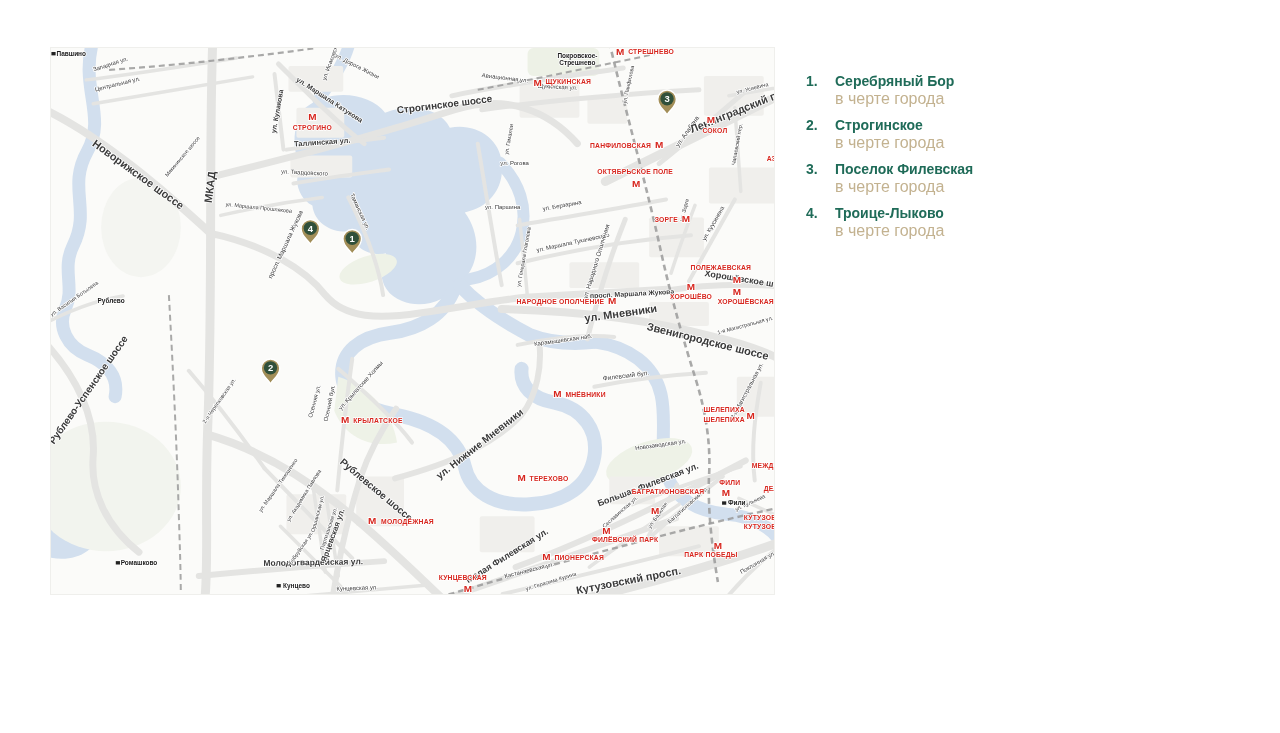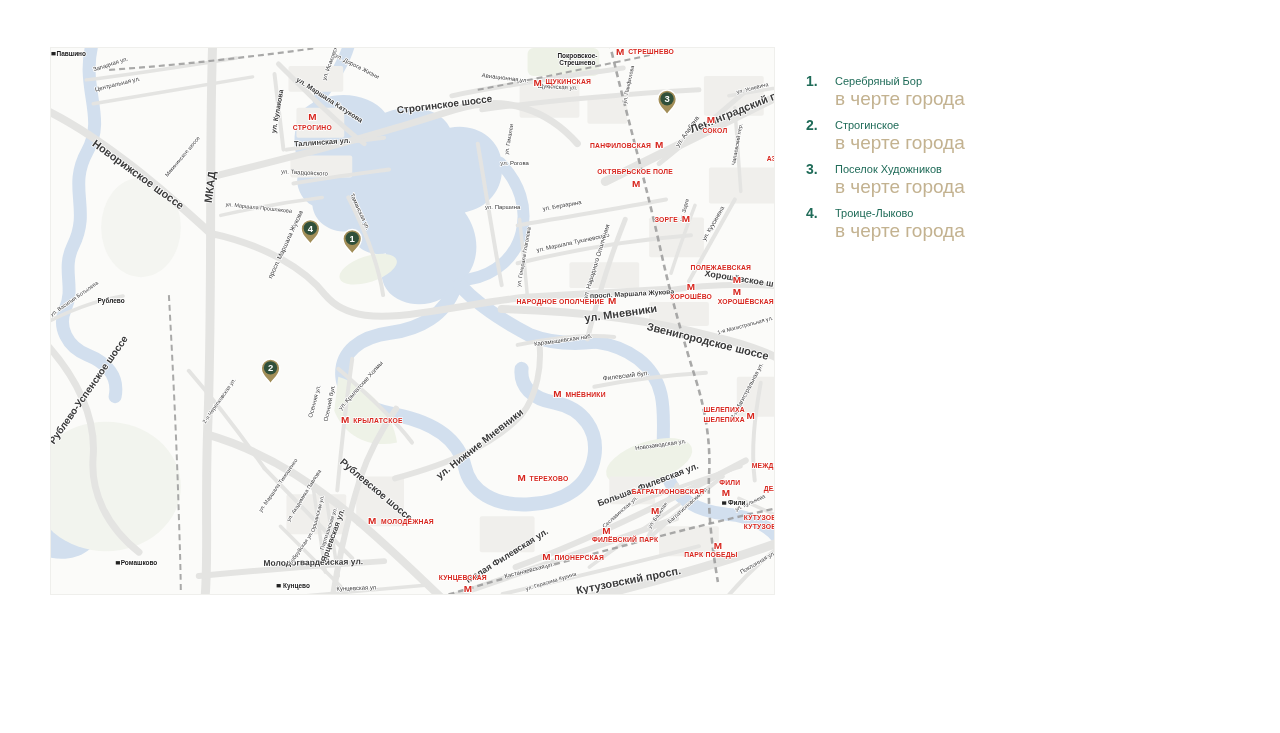--- a/index.html
+++ b/index.html
@@ -20,22 +20,22 @@
   .mi{fill:var(--metro-red);font-weight:bold;font-size:10px;paint-order:stroke;stroke:#ffffff;stroke-width:1.8px;stroke-linejoin:round}
   .ml{fill:var(--metro-red);font-weight:bold;font-size:6.8px;letter-spacing:.2px;paint-order:stroke;stroke:#ffffff;stroke-width:1.4px;stroke-linejoin:round}
   .pn{fill:#ffffff;font-weight:bold;font-size:9.5px}
   .rd{stroke:var(--road);fill:none;stroke-linecap:round}
   .rl{stroke:var(--rail);fill:none;stroke-dasharray:6 4;opacity:.85}
   .wt{stroke:var(--water);fill:none;stroke-linecap:round}
   .blk{fill:#f0efec}
   .legend{position:absolute;left:806px;top:72px;width:360px}
   .legend-item{display:flex;margin-bottom:9px}
   .legend-num{flex:0 0 29px;color:var(--legend-green);font-weight:bold;font-size:14px;line-height:18px}
-  .legend-title{color:var(--legend-green);font-weight:normal;font-size:11px;line-height:18px}
-  .legend-sub{color:var(--legend-tan);font-size:19px;line-height:17px}
+  .legend-title{color:var(--legend-green);font-weight:bold;font-size:14px;line-height:18px}
+  .legend-sub{color:var(--legend-tan);font-size:16px;line-height:17px}
 </style>
 </head>
 <body>
 
 <div class="map" id="map">
   <svg id="map-svg" width="723" height="546" viewBox="0 0 725 548" xmlns="http://www.w3.org/2000/svg">
     <rect x="0" y="0" width="725" height="548" fill="#fbfbf9"></rect>
 
     <g id="water-layer">
       <path class="wt" stroke-width="13" d="M 42,-8 C 28,40 56,68 36,104 C 16,140 40,162 22,198 C 10,222 24,240 14,262 C 6,280 16,300 36,308 C 56,316 68,330 64,350"></path>
@@ -376,21 +376,21 @@
   <div class="legend-item">
     <div class="legend-num">2.</div>
     <div class="legend-text">
       <div class="legend-title">Строгинское</div>
       <div class="legend-sub">в черте города</div>
     </div>
   </div>
   <div class="legend-item">
     <div class="legend-num">3.</div>
     <div class="legend-text">
-      <div class="legend-title">Поселок Художников</div>
+      <div class="legend-title">Поселок Филевская</div>
       <div class="legend-sub">в черте города</div>
     </div>
   </div>
   <div class="legend-item">
     <div class="legend-num">4.</div>
     <div class="legend-text">
       <div class="legend-title">Троице-Лыково</div>
       <div class="legend-sub">в черте города</div>
     </div>
   </div>

